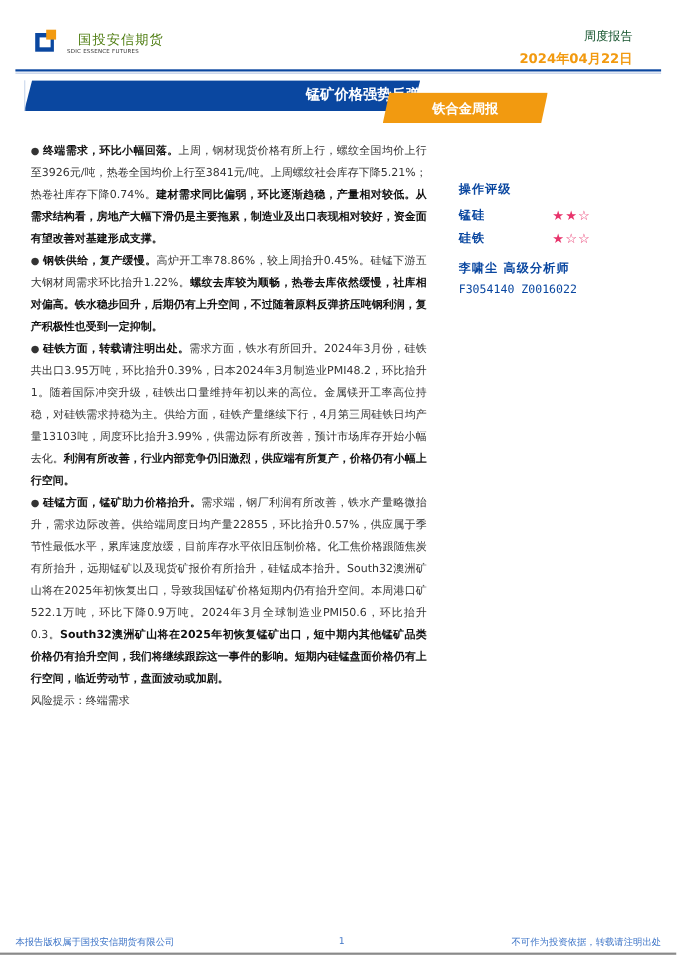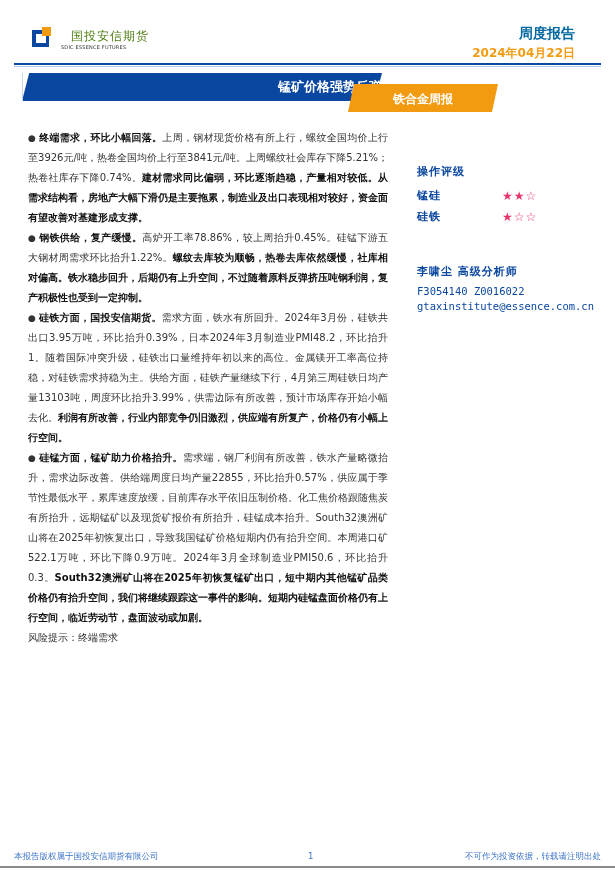--- a/index.html
+++ b/index.html
@@ -4,21 +4,21 @@
 <style>
   html, body { margin:0; padding:0; background:#ffffff; }
   body { width:615px; height:870px; position:relative; overflow:hidden;
          font-family:"DejaVu Sans", "Liberation Sans", sans-serif; color:#222; }
   .logo { position:absolute; left:32px; top:27px; width:20px; height:20px; }
   .logo .sq-blue { position:absolute; left:0; top:3px; width:17px; height:17px; background:#0a47a0; }
   .logo .sq-white { position:absolute; left:4px; top:7px; width:10px; height:9px; background:#fff; }
   .logo .sq-orange { position:absolute; left:10px; top:0; width:9px; height:9px; background:#f29a10; }
   .logo-cn { position:absolute; left:71px; top:28px; font-size:12px; color:#4d7c0f; letter-spacing:1px; }
   .logo-en { position:absolute; left:61px; top:44px; font-size:5px; color:#333; letter-spacing:0.2px; }
-  .report-type { position:absolute; right:40px; top:25px; font-size:14px; font-weight:bold; color:#0369a1; }
+  .report-type { position:absolute; right:40px; top:25px; font-size:11px; font-weight:normal; color:#14532d; }
   .report-date { position:absolute; right:40px; top:45px; font-size:12px; font-weight:bold; color:#f29a10; }
   .top-rule { position:absolute; left:14px; top:63px; width:587px; height:2px; background:#0a47a0; }
   .top-rule2 { position:absolute; left:14px; top:66px; width:587px; height:1px; background:#b8c8e4; }
   .banner-blue { position:absolute; left:22px; top:73px; width:360px; height:28px; background:#0a47a0;
                  clip-path:polygon(2% 0, 100% 0, 98% 100%, 0 100%); }
   .banner-blue-edge { position:absolute; left:22px; top:73px; width:1px; height:28px; background:#c9d6ec; }
   .banner-title { position:absolute; left:22px; top:73px; width:360px; height:28px; line-height:28px;
                   text-align:right; color:#fff; font-size:13px; font-weight:bold; }
   .banner-orange { position:absolute; left:348px; top:84px; width:150px; height:28px; background:#f29a10;
                    clip-path:polygon(4% 0, 100% 0, 96% 100%, 0 100%); }
@@ -27,21 +27,21 @@
   .body-col { position:absolute; left:28px; top:128px; width:360px; font-size:10px; line-height:20px; color:#333; }
   .para { margin:0; text-align:justify; }
   .para b { color:#111;margin-top:16px; }
   .para .bullet { font-size:9px; margin-right:3px; }
   .plain-line { margin:0; }
   .side { position:absolute; left:417px; top:164px; width:200px; color:#0a47a0; }
   .side .rating-head { font-size:11px; font-weight:bold; margin-bottom:6px; letter-spacing:1px; }
   .side .rating-row { display:flex; font-size:11px; font-weight:bold; height:21px; align-items:center; }
   .side .rating-label { width:85px; letter-spacing:1px; }
   .side .stars { color:#e8336b; font-size:12px; letter-spacing:1px; }
-  .analyst { position:absolute; left:417px; top:236px; color:#0a47a0; font-size:11px;margin-top:28px; }
+  .analyst { position:absolute; left:417px; top:236px; color:#0a47a0; font-size:11px; }
   .analyst .name { font-weight:bold; letter-spacing:1px; }
   .analyst .ids { margin-top:6px; font-family:"DejaVu Sans Mono", monospace; font-size:10.5px; }
   .contact { position:absolute; left:417px; top:296px; color:#0a47a0; font-family:"DejaVu Sans Mono", monospace; font-size:10.5px; line-height:20px; }
   .footer-left { position:absolute; left:14px; top:851px; font-size:8.5px; color:#3d74c7; }
   .footer-page { position:absolute; left:308px; top:851px; font-size:8.5px; color:#3d74c7; }
   .footer-right { position:absolute; right:14px; top:851px; font-size:8.5px; color:#3d74c7; }
   .footer-rule { position:absolute; left:0; top:866px; width:615px; height:2px; background:#8a8a8a; }
 </style>
 </head>
 <body>
@@ -65,21 +65,21 @@
 <div class="banner-sub">铁合金周报</div>
 
 <div class="body-col">
   <p class="para">
     <span class="bullet">●</span><b>终端需求，环比小幅回落。</b><span>上周，钢材现货价格有所上行，螺纹全国均价上行至3926元/吨，热卷全国均价上行至3841元/吨。上周螺纹社会库存下降5.21%；热卷社库存下降0.74%。</span><b>建材需求同比偏弱，环比逐渐趋稳，产量相对较低。从需求结构看，房地产大幅下滑仍是主要拖累，制造业及出口表现相对较好，资金面有望改善对基建形成支撑。</b>
   </p>
   <p class="para">
     <span class="bullet">●</span><b>钢铁供给，复产缓慢。</b><span>高炉开工率78.86%，较上周抬升0.45%。硅锰下游五大钢材周需求环比抬升1.22%。</span><b>螺纹去库较为顺畅，热卷去库依然缓慢，社库相对偏高。铁水稳步回升，后期仍有上升空间，不过随着原料反弹挤压吨钢利润，复产积极性也受到一定抑制。</b>
   </p>
   <p class="para">
-    <span class="bullet">●</span><b>硅铁方面，国投安信期货。</b><span>需求方面，铁水有所回升。2024年3月份，硅铁共出口3.95万吨，环比抬升0.39%，日本2024年3月制造业PMI48.2，环比抬升1。随着国际冲突升级，硅铁出口量维持年初以来的高位。金属镁开工率高位持稳，对硅铁需求持稳为主。供给方面，硅铁产量继续下行，4月第三周硅铁日均产量13103吨，周度环比抬升3.99%，供需边际有所改善，预计市场库存开始小幅去化。</span><b>利润有所改善，行业内部竞争仍旧激烈，供应端有所复产，价格仍有小幅上行空间。</b>
+    <span class="bullet">●</span><b>硅铁方面，转载请注明出处。</b><span>需求方面，铁水有所回升。2024年3月份，硅铁共出口3.95万吨，环比抬升0.39%，日本2024年3月制造业PMI48.2，环比抬升1。随着国际冲突升级，硅铁出口量维持年初以来的高位。金属镁开工率高位持稳，对硅铁需求持稳为主。供给方面，硅铁产量继续下行，4月第三周硅铁日均产量13103吨，周度环比抬升3.99%，供需边际有所改善，预计市场库存开始小幅去化。</span><b>利润有所改善，行业内部竞争仍旧激烈，供应端有所复产，价格仍有小幅上行空间。</b>
   </p>
   <p class="para">
     <span class="bullet">●</span><b>硅锰方面，锰矿助力价格抬升。</b><span>需求端，钢厂利润有所改善，铁水产量略微抬升，需求边际改善。供给端周度日均产量22855，环比抬升0.57%，供应属于季节性最低水平，累库速度放缓，目前库存水平依旧压制价格。化工焦价格跟随焦炭有所抬升，远期锰矿以及现货矿报价有所抬升，硅锰成本抬升。South32澳洲矿山将在2025年初恢复出口，导致我国锰矿价格短期内仍有抬升空间。本周港口矿522.1万吨，环比下降0.9万吨。2024年3月全球制造业PMI50.6，环比抬升0.3。</span><b>South32澳洲矿山将在2025年初恢复锰矿出口，短中期内其他锰矿品类价格仍有抬升空间，我们将继续跟踪这一事件的影响。短期内硅锰盘面价格仍有上行空间，临近劳动节，盘面波动或加剧。</b>
   </p>
   <p class="plain-line"><span>风险提示：</span><span>终端需求</span></p>
 </div>
 
 <div class="side">
   <div class="rating-head">操作评级</div>
   <div class="rating-row">
@@ -91,19 +91,18 @@
     <span class="stars">★☆☆</span>
   </div>
 </div>
 
 <div class="analyst">
   <div class="name">李啸尘 高级分析师</div>
   <div class="ids">F3054140 Z0016022</div>
 </div>
 
 <div class="contact">
-  <div>gtaxinstitute@essence.com.cn</div>
 </div>
 
 <div class="footer-left">本报告版权属于国投安信期货有限公司</div>
 <div class="footer-page">1</div>
 <div class="footer-right">不可作为投资依据，转载请注明出处</div>
 <div class="footer-rule"></div>
 
 </body></html>

